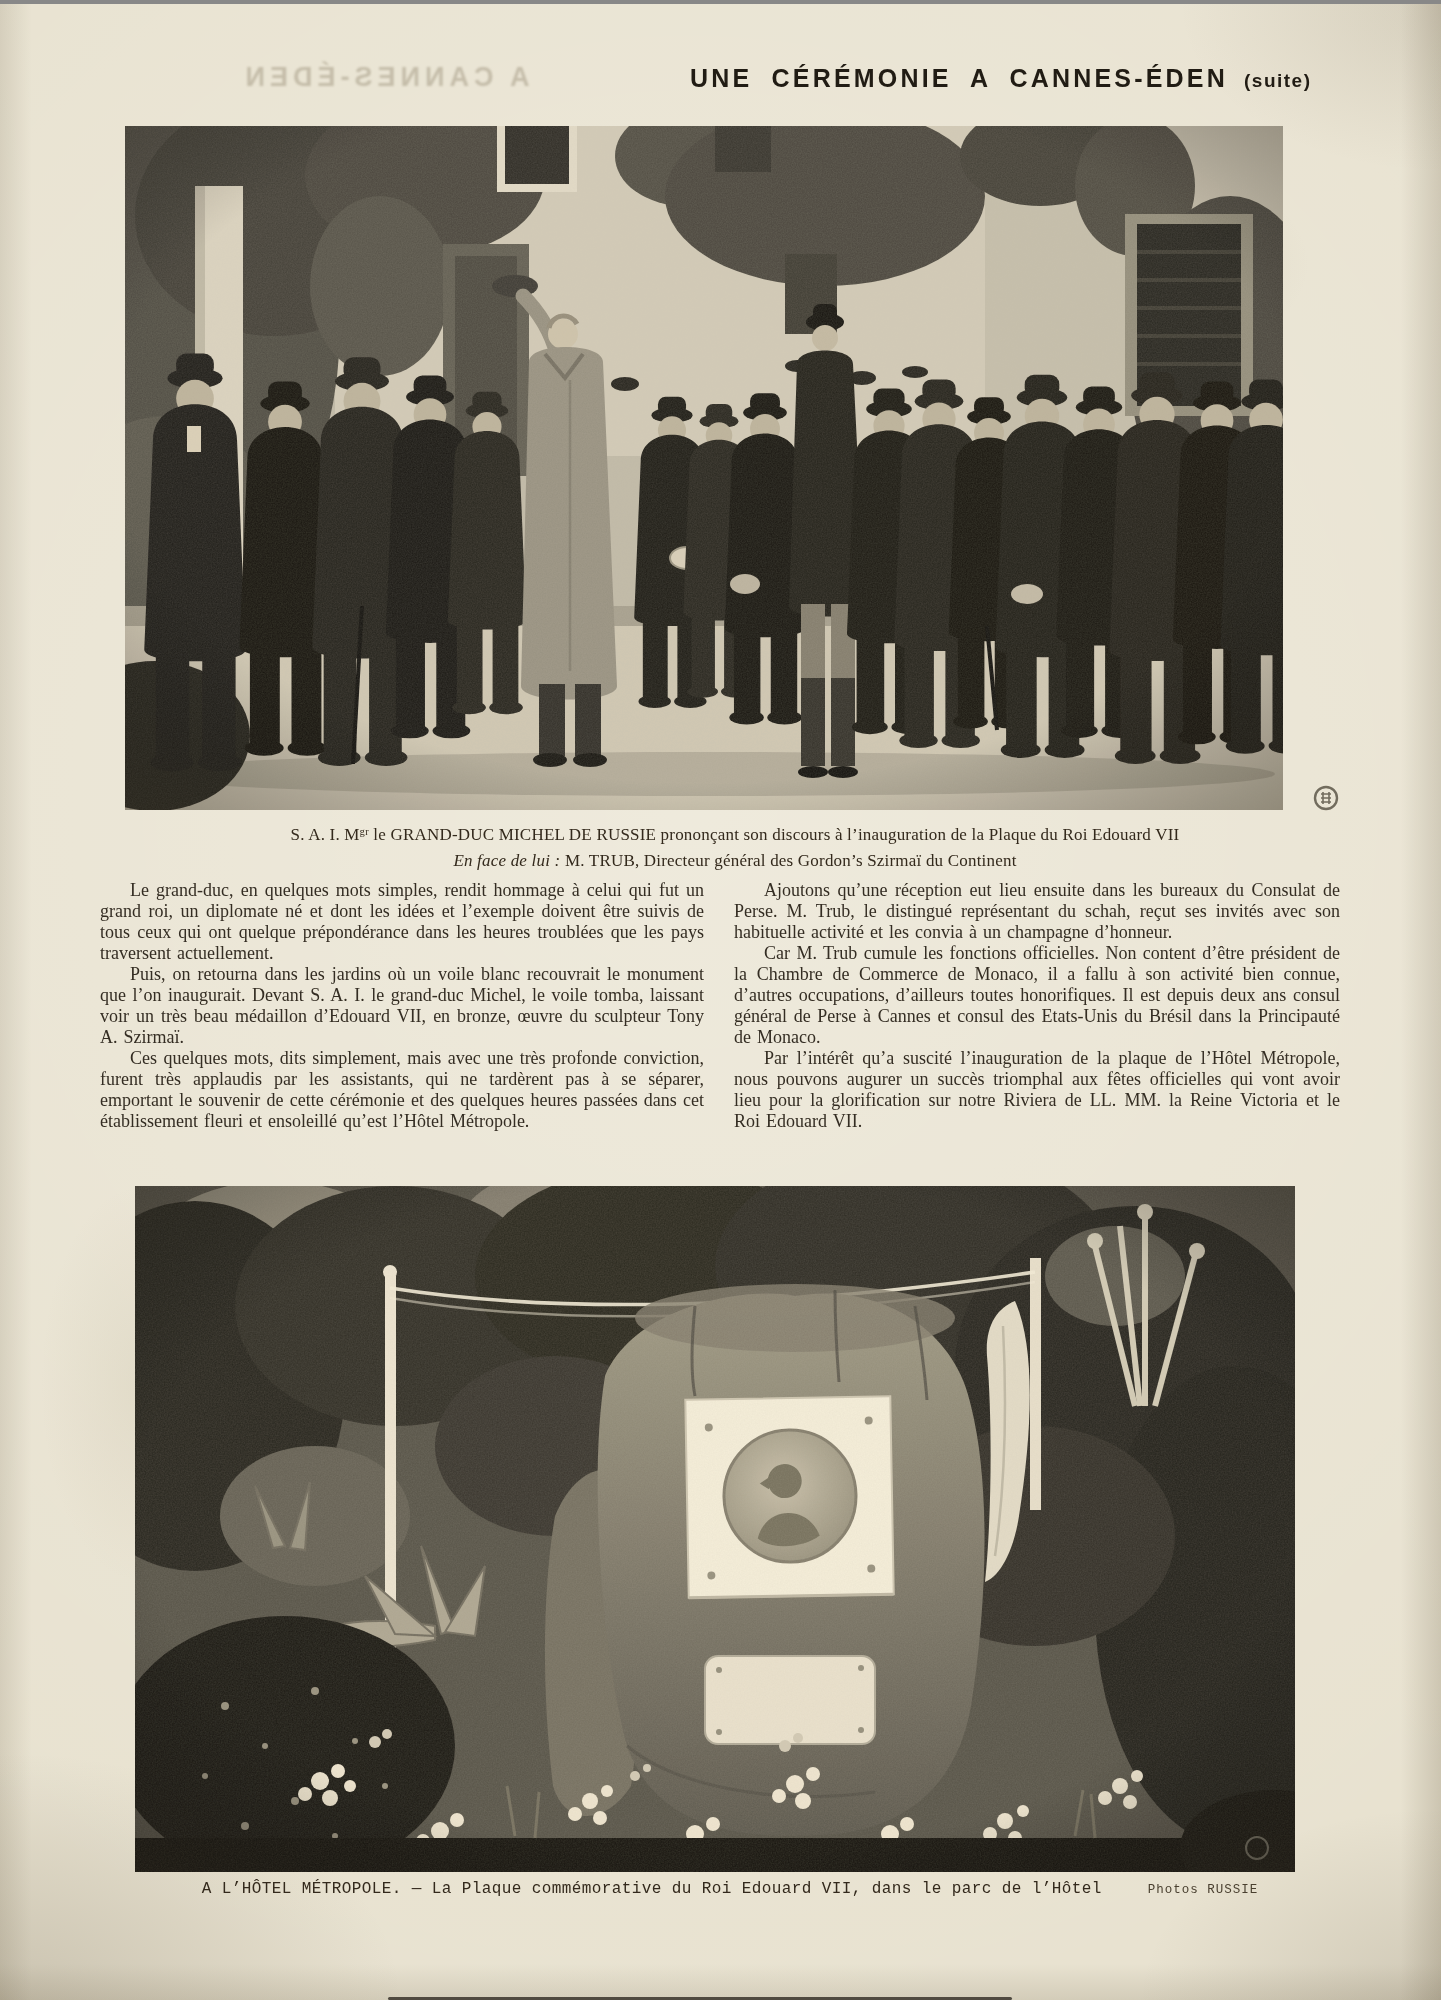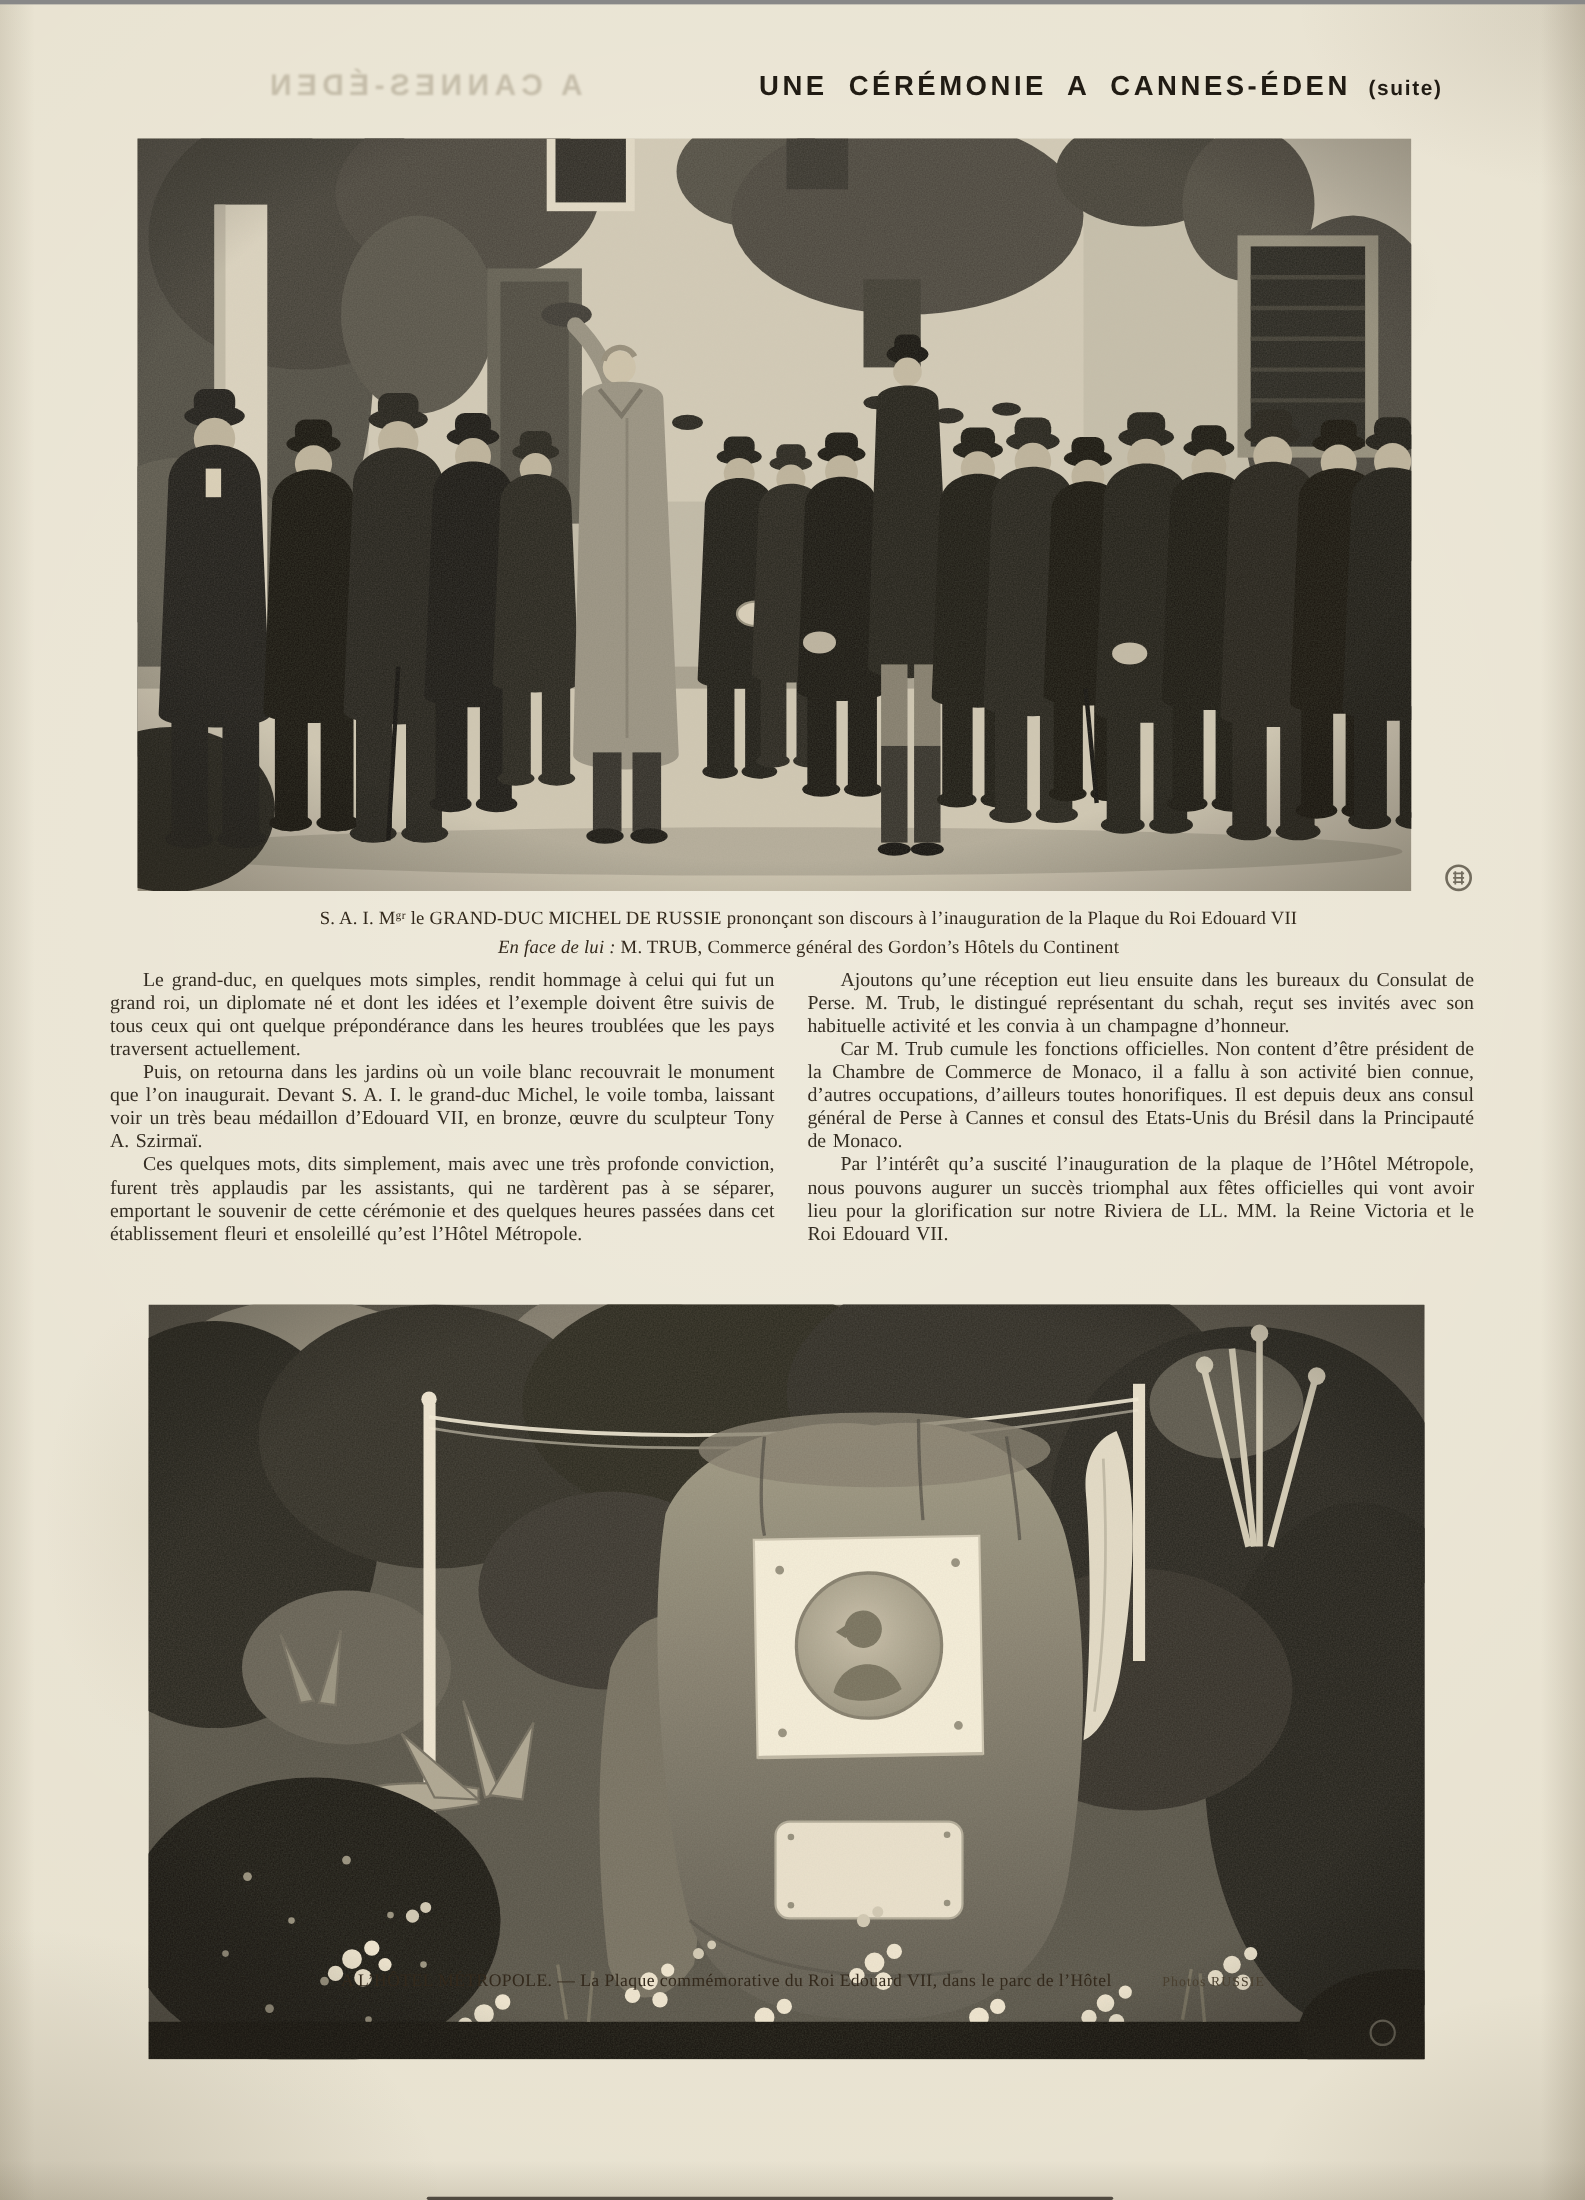--- a/index.html
+++ b/index.html
@@ -53,22 +53,22 @@
   .stamp{position:absolute;left:1312px;top:780px;width:28px;height:28px;opacity:0.75;}
   .caption1{position:absolute;left:145px;top:818px;width:1180px;text-align:center;
     font-size:17px;line-height:26px;color:#33291c;letter-spacing:0.2px;}
   .caption1 .l2 em{font-style:italic;}
   .columns{position:absolute;left:100px;top:876px;width:1240px;}
   .col{position:absolute;top:0;width:604px;font-size:18px;line-height:21px;
     text-align:justify;color:#342d23;word-spacing:1.5px;}
   .col p{margin:0;text-indent:30px;}
   .col.left{left:0;}
   .col.right{left:634px;width:606px;}
-  .caption2-row{position:absolute;left:135px;top:1788px;width:1190px;
-    display:flex;align-items:baseline;justify-content:center;color:#33291c;}
+  .caption2-row{position:absolute;left:135px;top:1876px;width:1190px;
+    display:flex;align-items:baseline;justify-content:center;color:#33291c;font-family:Liberation Mono, monospace;}
   .caption2-row .cap{font-size:16px;letter-spacing:0.4px;}
   .caption2-row .credit{font-size:12.5px;letter-spacing:1px;margin-left:46px;color:#4a4030;}
   .bottom-rule{position:absolute;left:388px;top:1993px;width:624px;height:3px;
     background:#38322a;border-radius:2px;opacity:0.85;}
 </style>
 </head>
 <body>
 
 <div class="page">
 
@@ -209,21 +209,21 @@
 
   <div class="stamp">
     <svg viewBox="0 0 28 28">
       <circle cx="14" cy="14" r="11" fill="none" stroke="#4a4436" stroke-width="2.4"></circle>
       <path d="M9,10 h10 M9,14 h10 M9,18 h10 M11,8 v12 M17,8 v12" stroke="#4a4436" stroke-width="1.6"></path>
     </svg>
   </div>
 
   <div class="caption1">
     <div class="l1">S. A. I. Mᵍʳ le GRAND-DUC MICHEL DE RUSSIE prononçant son discours à l’inauguration de la Plaque du Roi Edouard VII</div>
-    <div class="l2"><em>En face de lui :</em><span> M. TRUB, Commerce général des Gordon’s Hôtels du Continent</span></div>
+    <div class="l2"><em>En face de lui :</em><span> M. TRUB, Directeur général des Gordon’s Szirmaï du Continent</span></div>
   </div>
 
   <section class="columns">
     <div class="col left">
       <p>Le grand-duc, en quelques mots simples, rendit hommage à celui qui fut un grand roi, un diplomate né et dont les idées et l’exemple doivent être suivis de tous ceux qui ont quelque prépondérance dans les heures troublées que les pays traversent actuellement.</p>
       <p>Puis, on retourna dans les jardins où un voile blanc recouvrait le monument que l’on inaugurait. Devant S. A. I. le grand-duc Michel, le voile tomba, laissant voir un très beau médaillon d’Edouard VII, en bronze, œuvre du sculpteur Tony A. Szirmaï.</p>
       <p>Ces quelques mots, dits simplement, mais avec une très profonde conviction, furent très applaudis par les assistants, qui ne tardèrent pas à se séparer, emportant le souvenir de cette cérémonie et des quelques heures passées dans cet établissement fleuri et ensoleillé qu’est l’Hôtel Métropole.</p>
     </div>
     <div class="col right">
       <p>Ajoutons qu’une réception eut lieu ensuite dans les bureaux du Consulat de Perse. M. Trub, le distingué représentant du schah, reçut ses invités avec son habituelle activité et les convia à un champagne d’honneur.</p>

